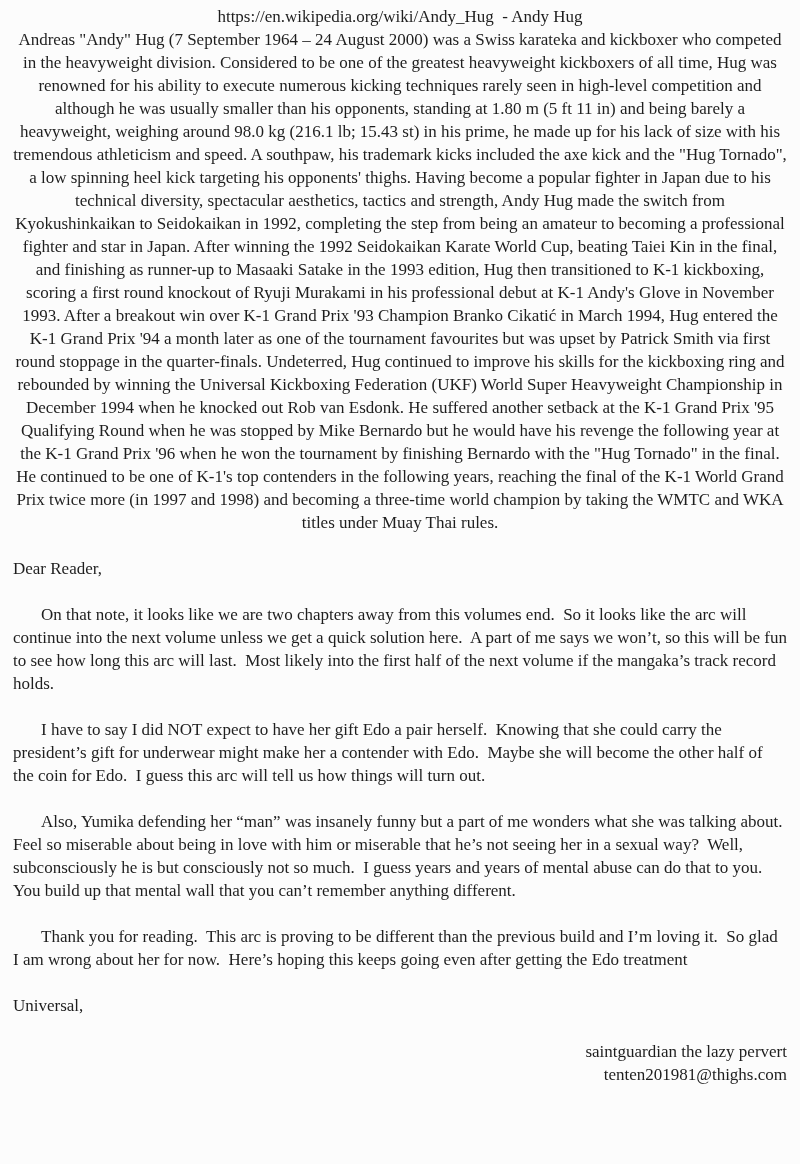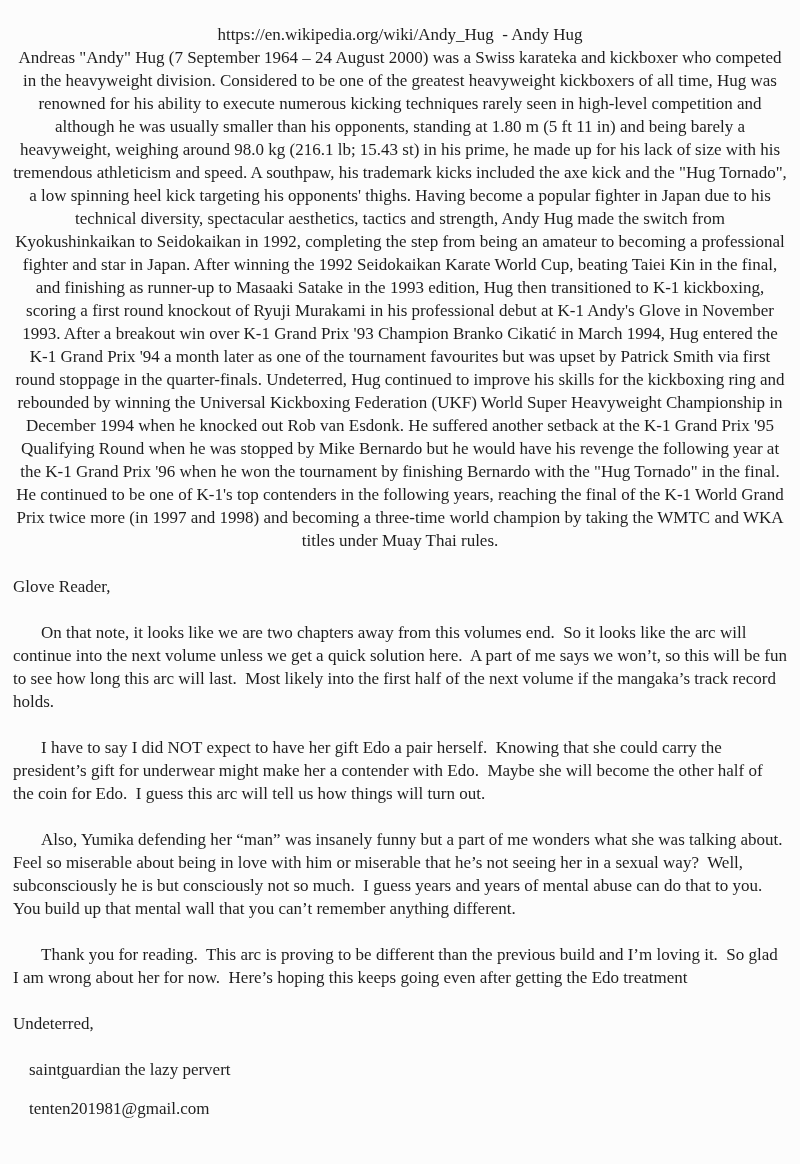--- a/index.html
+++ b/index.html
@@ -14,68 +14,69 @@
     color: #1e1e1e;
     font-family: "Liberation Serif", "DejaVu Serif", serif;
     font-size: 17px;
     line-height: 23px;
     -webkit-font-smoothing: antialiased;
   }
   .page {
     box-sizing: border-box;
     width: 800px;
     height: 840px;
-    padding: 23px 13px 0 13px;
+    padding: 5px 13px 0 13px;
     background: #fcfcfc;
   }
   .doc-title {
     text-align: center;
     white-space: pre-wrap;
     margin: 0;
   }
   .wiki-excerpt {
     text-align: center;
     white-space: pre-wrap;
     margin: 0;
   }
   .letter-block {
     margin: 23px 0 0 0;
     white-space: pre-wrap;
   }
   .letter-para {
     text-indent: 28px;
   }
   .signature-line {
-    margin: 16px;
+    margin: 0;
     white-space: pre-wrap;
+    text-align: right;
   }
   .signature-name {
     margin-top: 23px;
   }
 </style>
 </head>
 <body>
 
 <div class="page">
 
   <p class="doc-title">https://en.wikipedia.org/wiki/Andy_Hug  - Andy Hug</p>
 
   <p class="wiki-excerpt">Andreas "Andy" Hug (7 September 1964 – 24 August 2000) was a Swiss karateka and kickboxer who competed in the heavyweight division. Considered to be one of the greatest heavyweight kickboxers of all time, Hug was renowned for his ability to execute numerous kicking techniques rarely seen in high-level competition and although he was usually smaller than his opponents, standing at 1.80 m (5 ft 11 in) and being barely a heavyweight, weighing around 98.0 kg (216.1 lb; 15.43 st) in his prime, he made up for his lack of size with his tremendous athleticism and speed. A southpaw, his trademark kicks included the axe kick and the "Hug Tornado", a low spinning heel kick targeting his opponents' thighs. Having become a popular fighter in Japan due to his technical diversity, spectacular aesthetics, tactics and strength, Andy Hug made the switch from Kyokushinkaikan to Seidokaikan in 1992, completing the step from being an amateur to becoming a professional fighter and star in Japan. After winning the 1992 Seidokaikan Karate World Cup, beating Taiei Kin in the final, and finishing as runner-up to Masaaki Satake in the 1993 edition, Hug then transitioned to K-1 kickboxing, scoring a first round knockout of Ryuji Murakami in his professional debut at K-1 Andy's Glove in November 1993. After a breakout win over K-1 Grand Prix '93 Champion Branko Cikatić in March 1994, Hug entered the K-1 Grand Prix '94 a month later as one of the tournament favourites but was upset by Patrick Smith via first round stoppage in the quarter-finals. Undeterred, Hug continued to improve his skills for the kickboxing ring and rebounded by winning the Universal Kickboxing Federation (UKF) World Super Heavyweight Championship in December 1994 when he knocked out Rob van Esdonk. He suffered another setback at the K-1 Grand Prix '95 Qualifying Round when he was stopped by Mike Bernardo but he would have his revenge the following year at the K-1 Grand Prix '96 when he won the tournament by finishing Bernardo with the "Hug Tornado" in the final. He continued to be one of K-1's top contenders in the following years, reaching the final of the K-1 World Grand Prix twice more (in 1997 and 1998) and becoming a three-time world champion by taking the WMTC and WKA titles under Muay Thai rules.</p>
 
   <div>
-    <p class="letter-block">Glove Reader,</p>
+    <p class="letter-block">Dear Reader,</p>
 
     <p class="letter-block letter-para">On that note, it looks like we are two chapters away from this volumes end.  So it looks like the arc will continue into the next volume unless we get a quick solution here.  A part of me says we won’t, so this will be fun to see how long this arc will last.  Most likely into the first half of the next volume if the mangaka’s track record holds.</p>
 
     <p class="letter-block letter-para">I have to say I did NOT expect to have her gift Edo a pair herself.  Knowing that she could carry the president’s gift for underwear might make her a contender with Edo.  Maybe she will become the other half of the coin for Edo.  I guess this arc will tell us how things will turn out.</p>
 
     <p class="letter-block letter-para">Also, Yumika defending her “man” was insanely funny but a part of me wonders what she was talking about.  Feel so miserable about being in love with him or miserable that he’s not seeing her in a sexual way?  Well, subconsciously he is but consciously not so much.  I guess years and years of mental abuse can do that to you.  You build up that mental wall that you can’t remember anything different.</p>
 
     <p class="letter-block letter-para">Thank you for reading.  This arc is proving to be different than the previous build and I’m loving it.  So glad I am wrong about her for now.  Here’s hoping this keeps going even after getting the Edo treatment</p>
 
-    <p class="letter-block">Undeterred,</p>
+    <p class="letter-block">Universal,</p>
 
     <p class="signature-line signature-name">saintguardian the lazy pervert</p>
 
-    <p class="signature-line">tenten201981@gmail.com</p>
+    <p class="signature-line">tenten201981@thighs.com</p>
   </div>
 
 </div>
 
 </body></html>

